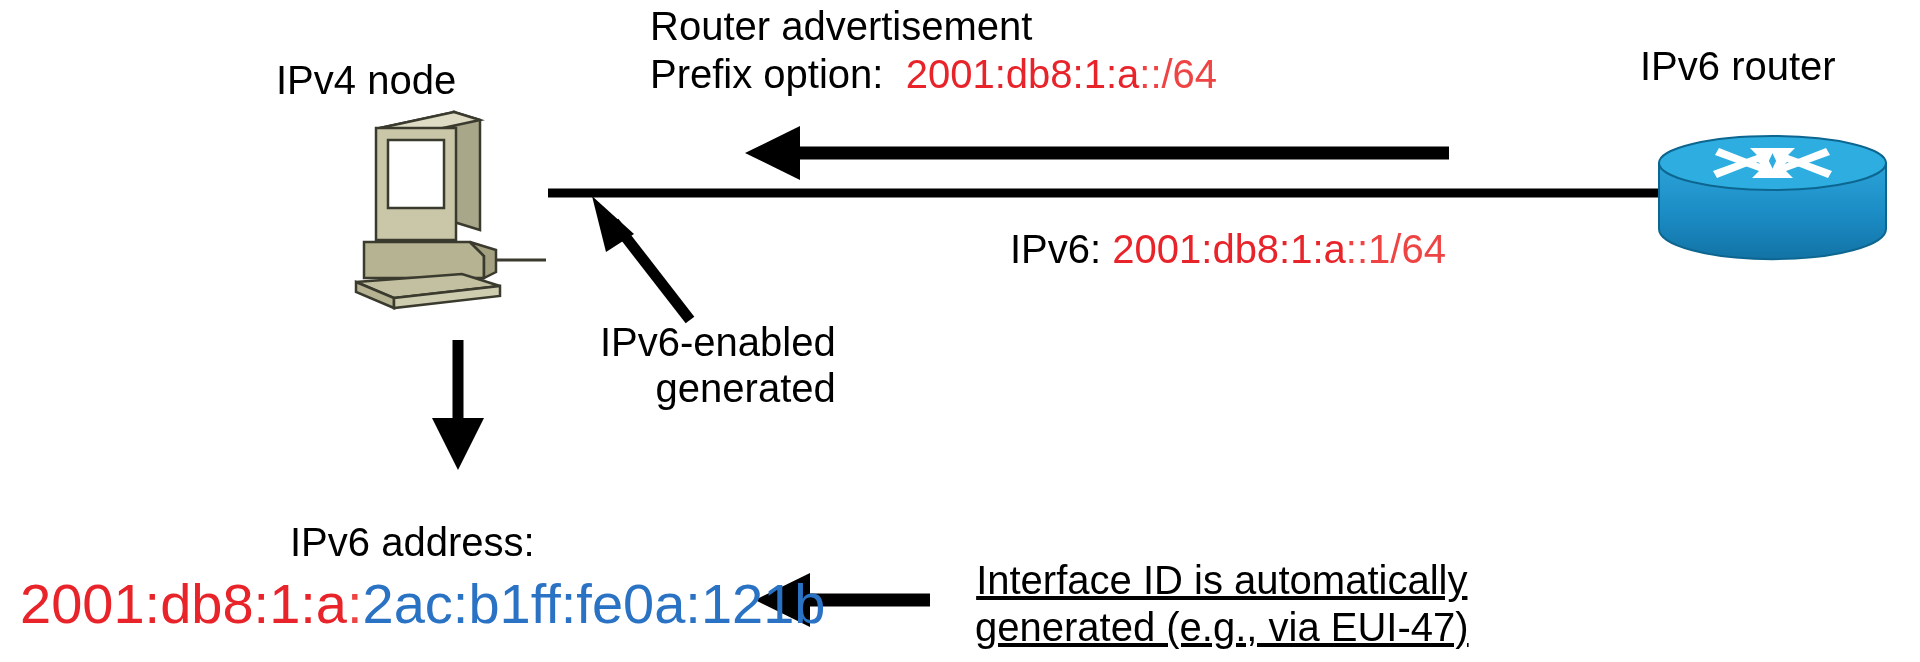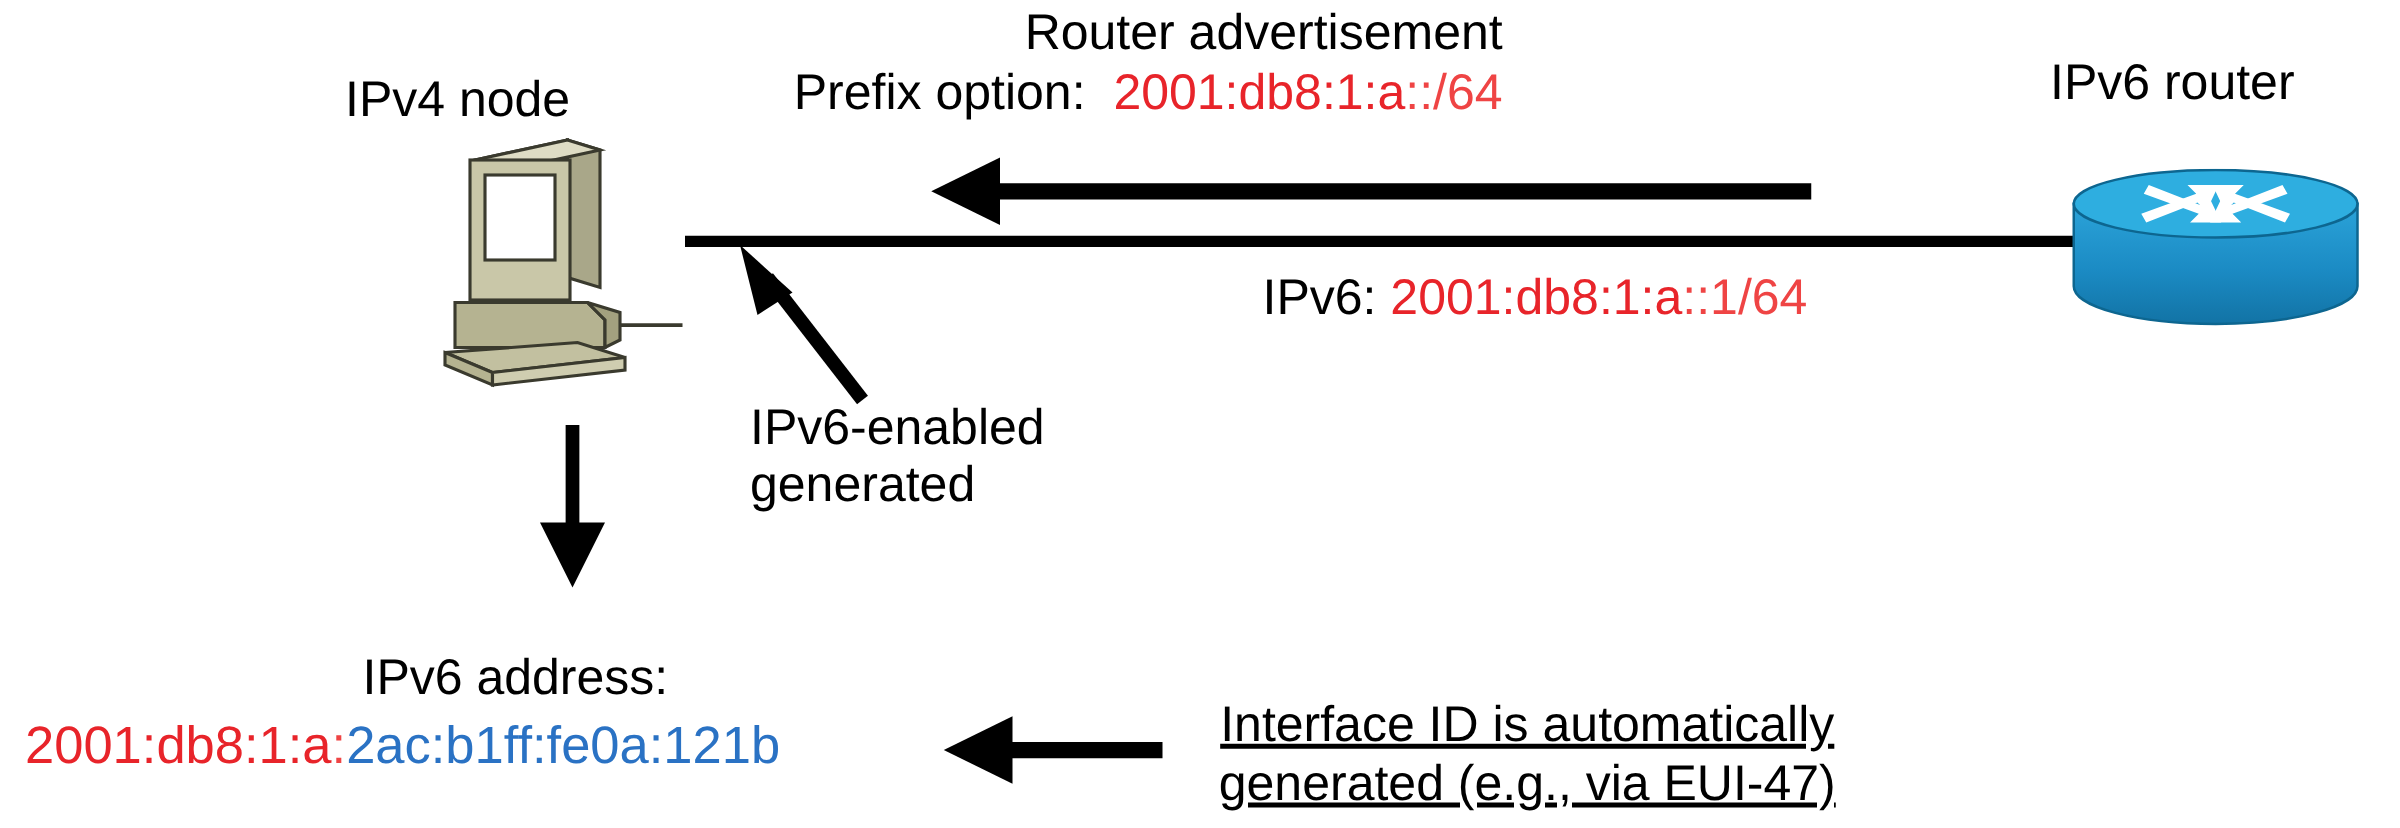--- a/index.html
+++ b/index.html
@@ -7,28 +7,28 @@
        font-family:"Liberation Sans","DejaVu Sans",sans-serif;color:#000;}
   .abs{position:absolute;}
   .txt{font-size:40px;line-height:1.14;white-space:nowrap;color:#000;}
   .red{color:#e8242a;}
   .blue{color:#2a72c4;}
   .blk{color:#ef4444;}
 
   
   #lbl-ipv4-node{left:276px;top:22px;margin-top:36px;}
   #lbl-ipv6-router{left:1640px;top:44px;}
-  #ra-block{left:635px;top:4px;text-align:right;}
+  #ra-block{left:650px;top:4px;text-align:left;}
   #ra-block .l2{margin-top:2px;}
-  #iface-lbl{left:600px;top:320px;text-align:left;}
+  #iface-lbl{left:600px;top:320px;text-align:right;}
   #router-iface{left:1010px;top:210px;text-align:center;}
-  #router-iface .l2{margin-top:6px;}
+  #router-iface .l2{margin-top:17px;}
   #addr-block{left:20px;top:520px;text-align:left;}
   #addr-block .cap{margin-left:270px;}
-  #addr-block .val{margin-top:6px;font-size:42px;}
+  #addr-block .val{margin-top:6px;font-size:56px;}
   #eui-note{left:975px;top:557px;text-align:center;line-height:1.18;text-decoration:underline;}
 
   
   #computer{left:350px;top:110px;width:240px;height:210px;}
 
   
   #router{left:1655px;top:135px;width:235px;height:130px;}
 
   
   #wires{left:0;top:0;width:1920px;height:662px;pointer-events:none;}

